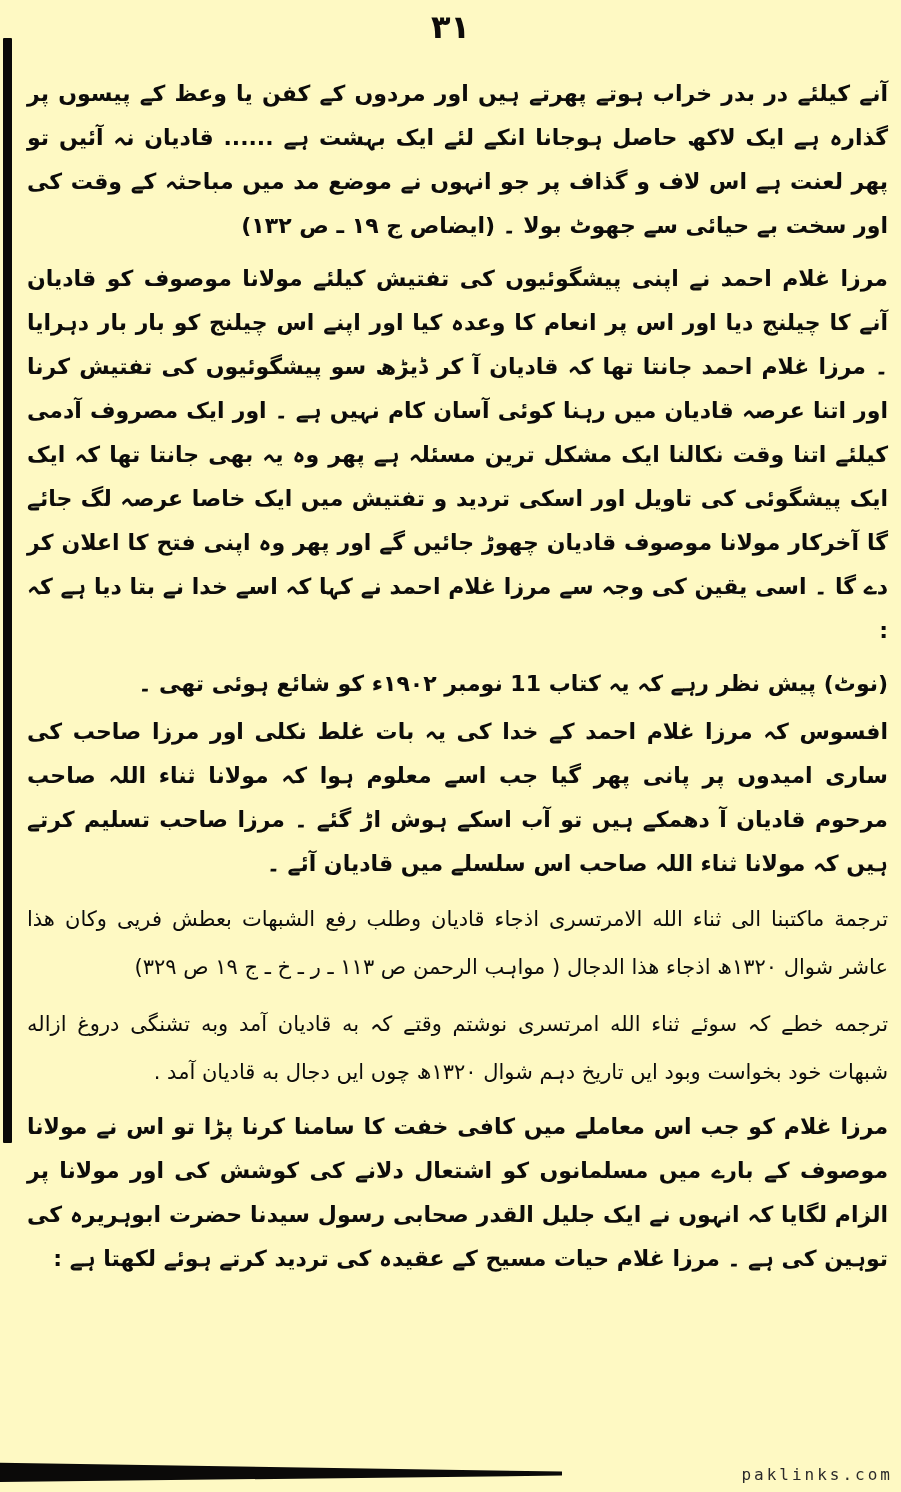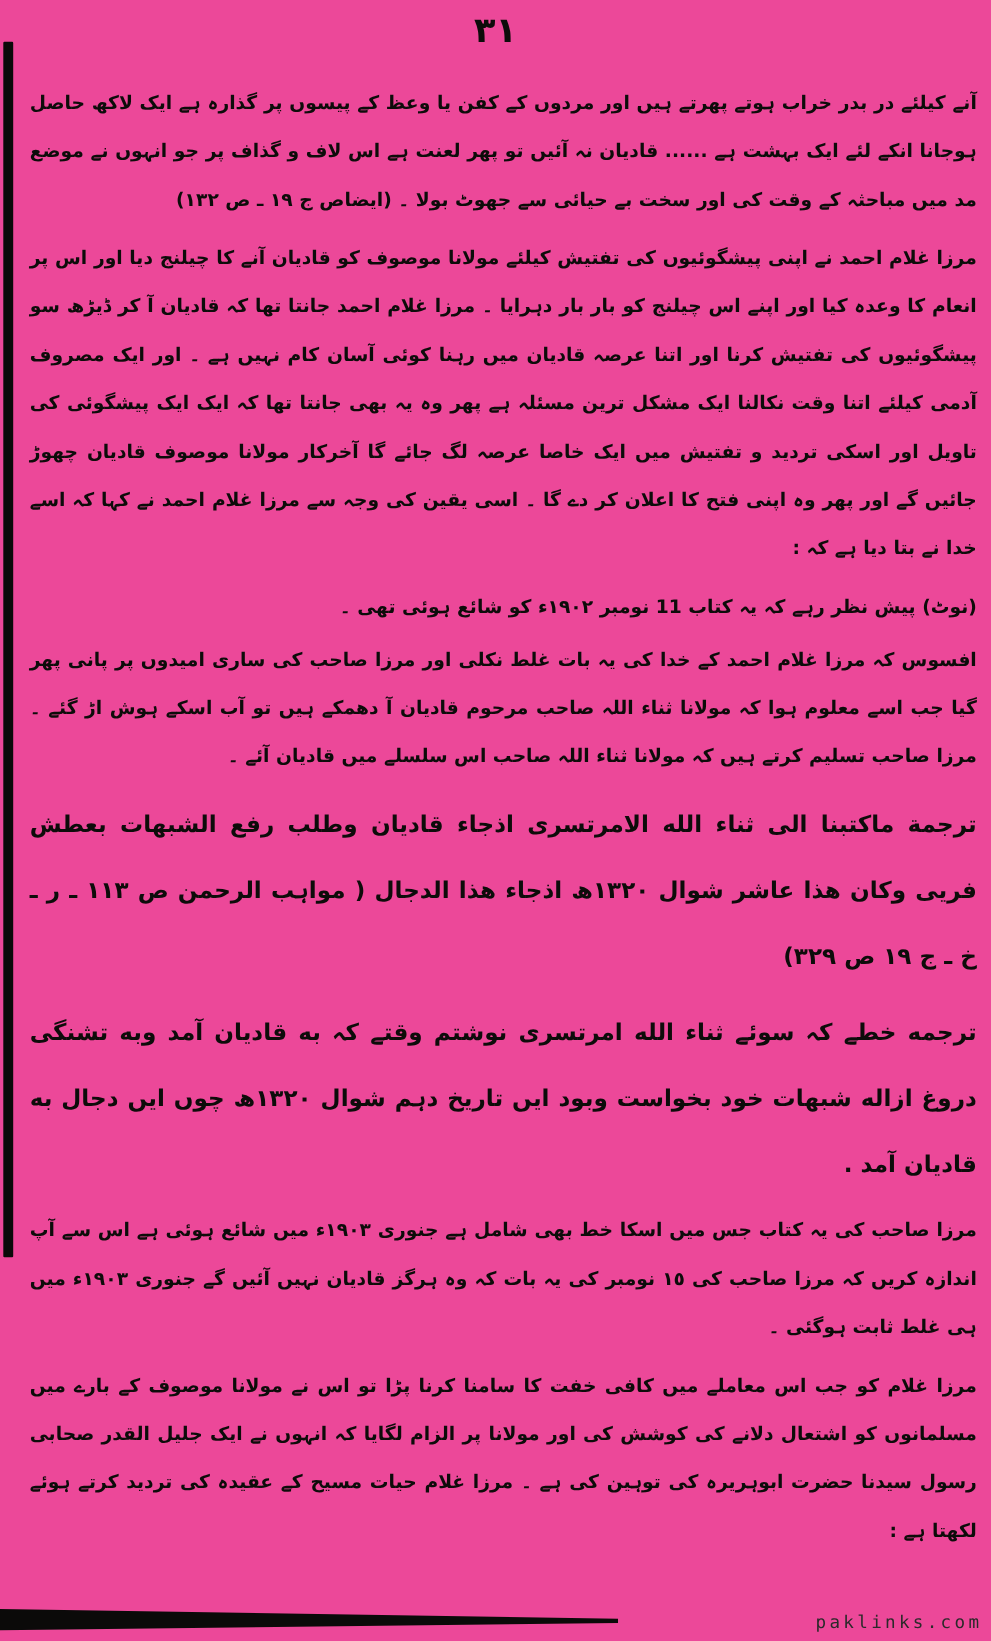--- a/index.html
+++ b/index.html
@@ -1,19 +1,19 @@
 <!DOCTYPE html>
 <html lang="ur"><head>
 <meta charset="utf-8">
 <style>
   html,body{margin:0;padding:0;}
   .page{
     position:relative;
     width:901px;height:1492px;
-    background:#ec4899;
+    background:#fef9c3;
     overflow:hidden;
     font-family:"DejaVu Sans",sans-serif;
     color:#0d0c0a;
   }
   
   .left-bar{
     position:absolute;left:3px;top:38px;width:9px;height:1105px;
     background:#0b0a09;border-radius:1px;
   }
   .bottom-wedge{
@@ -27,28 +27,28 @@
     font-size:32px;font-weight:bold;
     letter-spacing:2px;
   }
   .content{
     position:absolute;top:72px;left:27px;right:13px;bottom:30px;
     direction:rtl;
     text-align:justify;
   }
   .content p{margin:0 0 9px 0;}
   p.urdu{
-    font-size:17px;
+    font-size:22px;
     line-height:44px;
     font-weight:bold;
   }
   p.naskh{
     font-size:21px;
-    line-height:60px;
-    font-weight:bold;
+    line-height:48px;
+    font-weight:normal;
   }
   p.note{margin-bottom:4px;}
   .watermark{
     position:absolute;right:8px;bottom:8px;
     font-family:"DejaVu Sans Mono",monospace;
     font-size:16px;color:#2a2a2a;
     letter-spacing:3px;
   }
 </style>
 </head>
@@ -61,19 +61,18 @@
 
   <div class="page-number">٣١</div>
 
   <div class="content">
     <p class="urdu">آنے کیلئے در بدر خراب ہوتے پھرتے ہیں اور مردوں کے کفن یا وعظ کے پیسوں پر گذارہ ہے ایک لاکھ حاصل ہوجانا انکے لئے ایک بہشت ہے ...... قادیان نہ آئیں تو پھر لعنت ہے اس لاف و گذاف پر جو انہوں نے موضع مد میں مباحثہ کے وقت کی اور سخت بے حیائی سے جھوٹ بولا ۔ (ایضاص ج ١٩ ـ ص ١٣٢)</p>
     <p class="urdu">مرزا غلام احمد نے اپنی پیشگوئیوں کی تفتیش کیلئے مولانا موصوف کو قادیان آنے کا چیلنج دیا اور اس پر انعام کا وعدہ کیا اور اپنے اس چیلنج کو بار بار دہرایا ۔ مرزا غلام احمد جانتا تھا کہ قادیان آ کر ڈیڑھ سو پیشگوئیوں کی تفتیش کرنا اور اتنا عرصہ قادیان میں رہنا کوئی آسان کام نہیں ہے ۔ اور ایک مصروف آدمی کیلئے اتنا وقت نکالنا ایک مشکل ترین مسئلہ ہے پھر وہ یہ بھی جانتا تھا کہ ایک ایک پیشگوئی کی تاویل اور اسکی تردید و تفتیش میں ایک خاصا عرصہ لگ جائے گا آخرکار مولانا موصوف قادیان چھوڑ جائیں گے اور پھر وہ اپنی فتح کا اعلان کر دے گا ۔ اسی یقین کی وجہ سے مرزا غلام احمد نے کہا کہ اسے خدا نے بتا دیا ہے کہ :</p>
     <p class="urdu note">(نوٹ) پیش نظر رہے کہ یہ کتاب 11 نومبر ١٩٠٢ء کو شائع ہوئی تھی ۔</p>
     <p class="urdu">افسوس کہ مرزا غلام احمد کے خدا کی یہ بات غلط نکلی اور مرزا صاحب کی ساری امیدوں پر پانی پھر گیا جب اسے معلوم ہوا کہ مولانا ثناء اللہ صاحب مرحوم قادیان آ دھمکے ہیں تو آب اسکے ہوش اڑ گئے ۔ مرزا صاحب تسلیم کرتے ہیں کہ مولانا ثناء اللہ صاحب اس سلسلے میں قادیان آئے ۔</p>
     <p class="naskh">ترجمة ماكتبنا الى ثناء الله الامرتسرى اذجاء قاديان وطلب رفع الشبهات بعطش فريى وكان هذا عاشر شوال ١٣٢٠ھ اذجاء هذا الدجال ( مواہب الرحمن ص ١١٣ ـ ر ـ خ ـ ج ١٩ ص ٣٢٩)</p>
     <p class="naskh">ترجمه خطے کہ سوئے ثناء الله امرتسری نوشتم وقتے کہ به قادیان آمد وبه تشنگی دروغ ازاله شبهات خود بخواست وبود ایں تاریخ دہم شوال ١٣٢٠ھ چوں ایں دجال به قادیان آمد .</p>
-    <p class="urdu">مرزا صاحب کی یہ کتاب جس میں اسکا خط بھی شامل ہے جنوری ١٩٠٣ء میں شائع ہوئی ہے اس سے آپ اندازہ کریں کہ مرزا صاحب کی ١٥ نومبر کی یہ بات کہ وہ ہرگز قادیان نہیں آئیں گے جنوری ١٩٠٣ء میں ہی غلط ثابت ہوگئی ۔</p>
     <p class="urdu">مرزا غلام کو جب اس معاملے میں کافی خفت کا سامنا کرنا پڑا تو اس نے مولانا موصوف کے بارے میں مسلمانوں کو اشتعال دلانے کی کوشش کی اور مولانا پر الزام لگایا کہ انہوں نے ایک جلیل القدر صحابی رسول سیدنا حضرت ابوہریرہ کی توہین کی ہے ۔ مرزا غلام حیات مسیح کے عقیدہ کی تردید کرتے ہوئے لکھتا ہے :</p>
   </div>
 
   <div class="watermark">paklinks.com</div>
 
 </div>
 
 </body></html>

